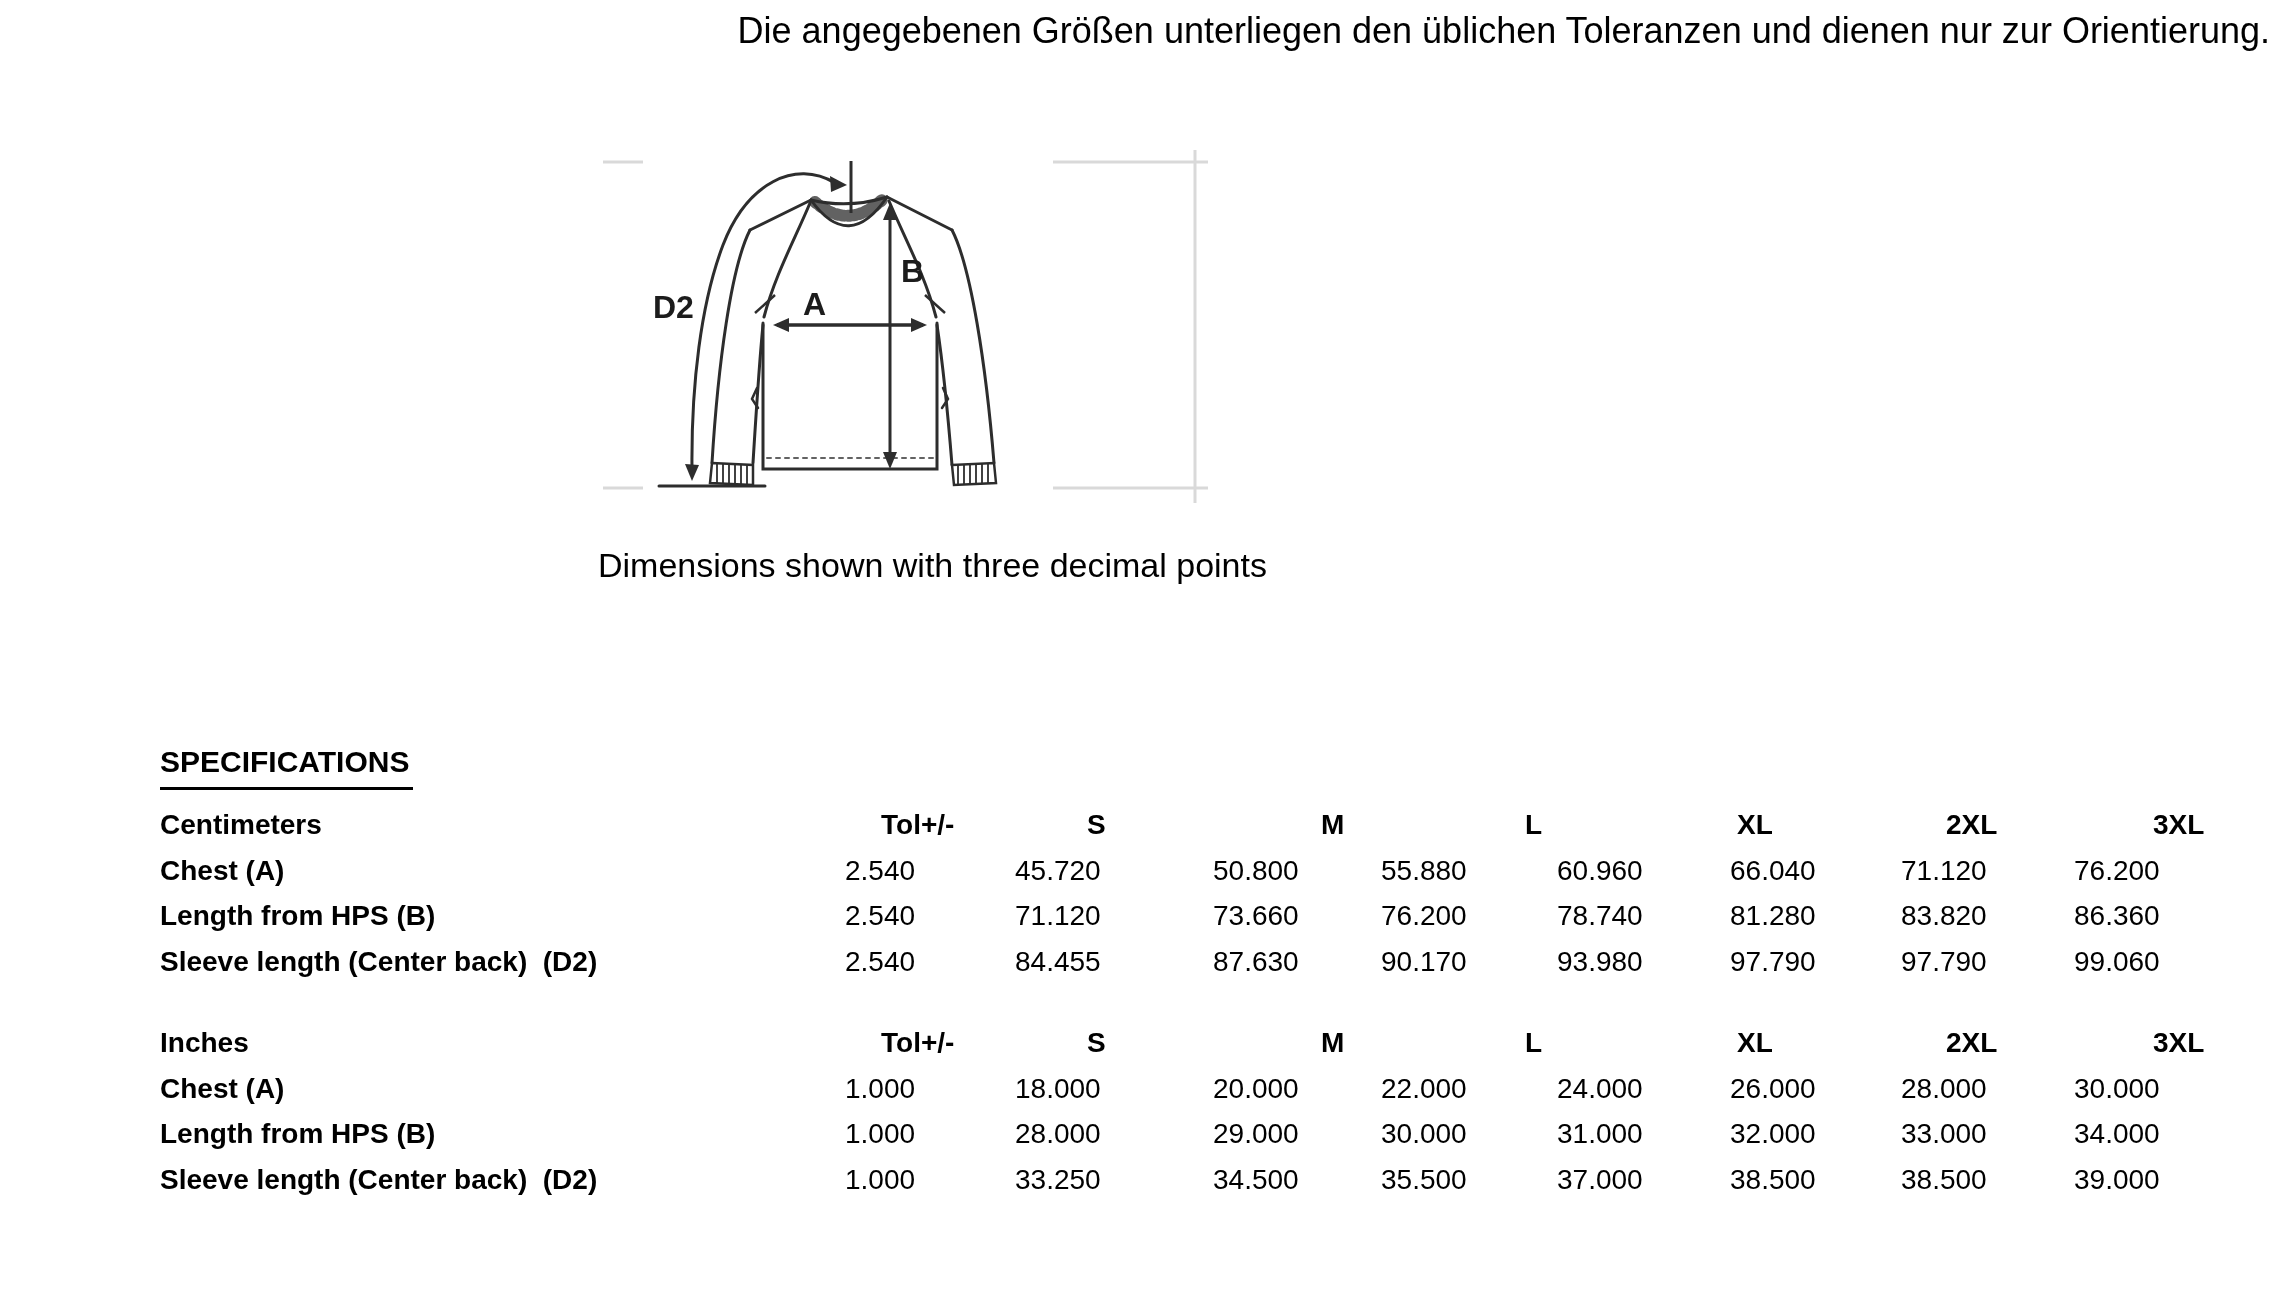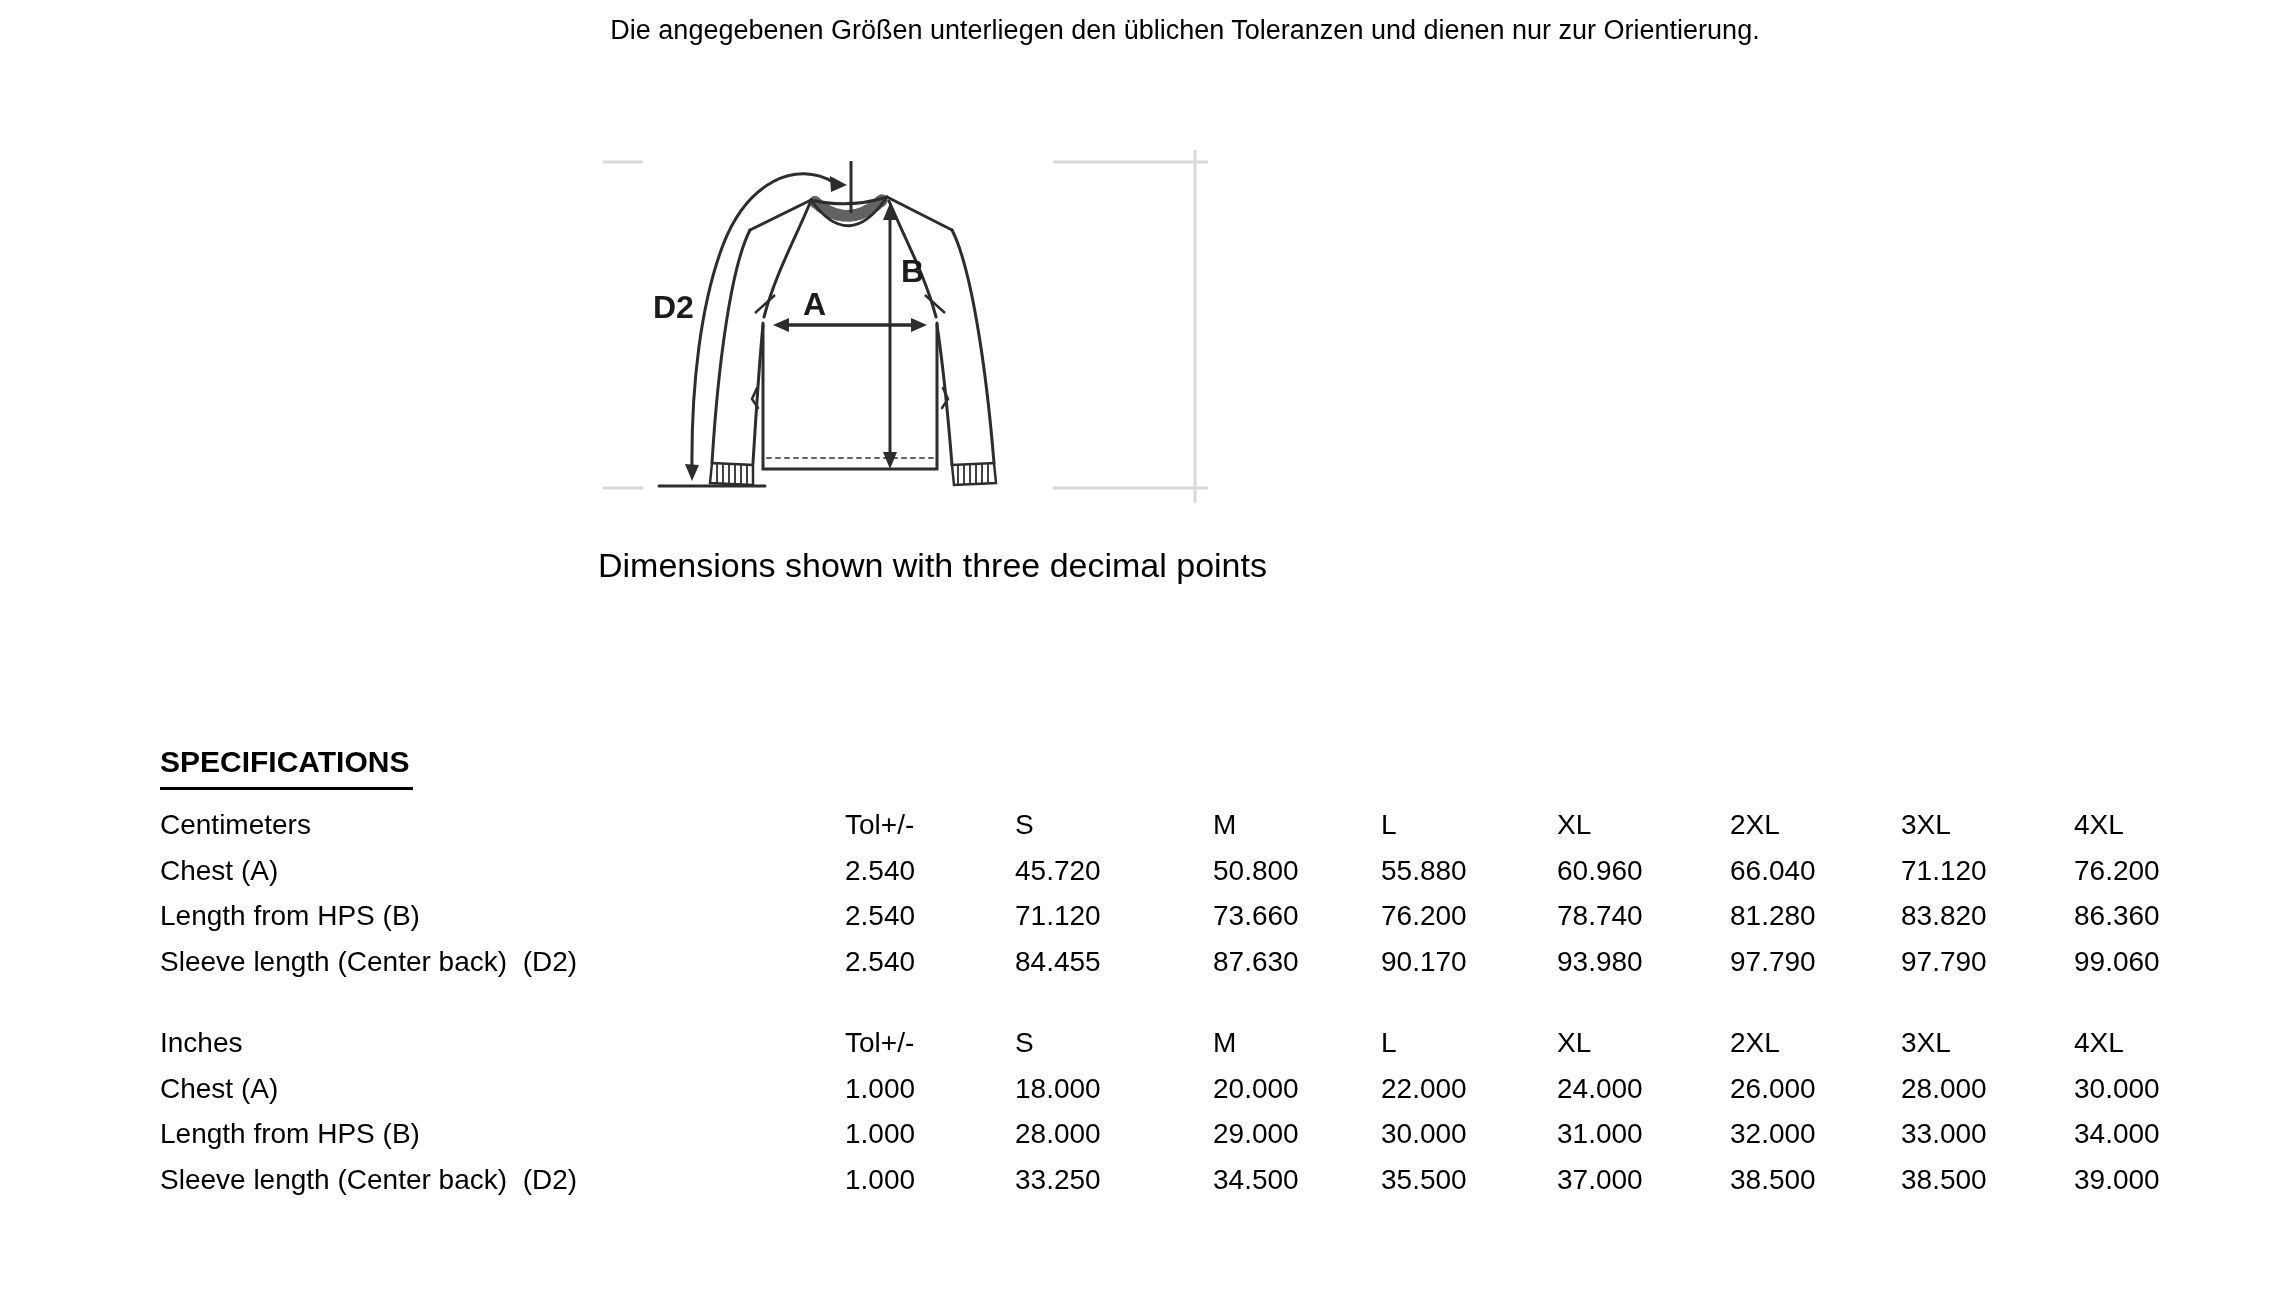--- a/index.html
+++ b/index.html
@@ -1,21 +1,21 @@
 <!DOCTYPE html>
 <html><head>
 <meta charset="utf-8">
 <style>
   * { margin:0; padding:0; box-sizing:border-box; }
   html,body { width:2270px; height:1290px; background:#ffffff; overflow:hidden; }
   body { font-family:"Liberation Sans", sans-serif; color:#000; position:relative; }
 
   .disclaimer {
     position:absolute; left:100px; top:12px; width:2170px;
-    text-align:center; font-size:27px; line-height:37px; color:#000;
+    text-align:right; font-size:36px; line-height:37px; color:#000;
   }
 
   .diagram-wrap { position:absolute; left:595px; top:145px; width:650px; height:365px; }
   .diagram-wrap svg { display:block; }
   .diagram-wrap text { font-family:"Liberation Sans", sans-serif; font-weight:bold; font-size:32px; fill:#1c1c1c; }
 
   .caption {
     position:absolute; left:582px; top:546px;
     font-size:34px; font-weight:normal; color:#000; letter-spacing:0px;margin-left:16px;
   }
@@ -26,21 +26,21 @@
     border-bottom:3px solid #000; padding-bottom:8px; padding-right:4px;
     margin-bottom:12px;
   }
   .size-table { width:100%; }
   .trow {
     display:grid;
     grid-template-columns:685px 170px 198px 168px 176px 173px 171px 173px 1fr;
     height:45.5px; line-height:45.5px; font-size:28px;
   }
   .trow .cell { overflow:visible; white-space:pre; }
-  .bold { font-weight:normal; }
+  .bold { font-weight:bold;gap:36px; }
   .section-gap { height:36px; }
 </style>
 </head>
 <body>
 
 <div>
 
   <div class="disclaimer">
     <div>Die angegebenen Größen unterliegen den üblichen Toleranzen und dienen nur zur Orientierung.</div>
   </div>

